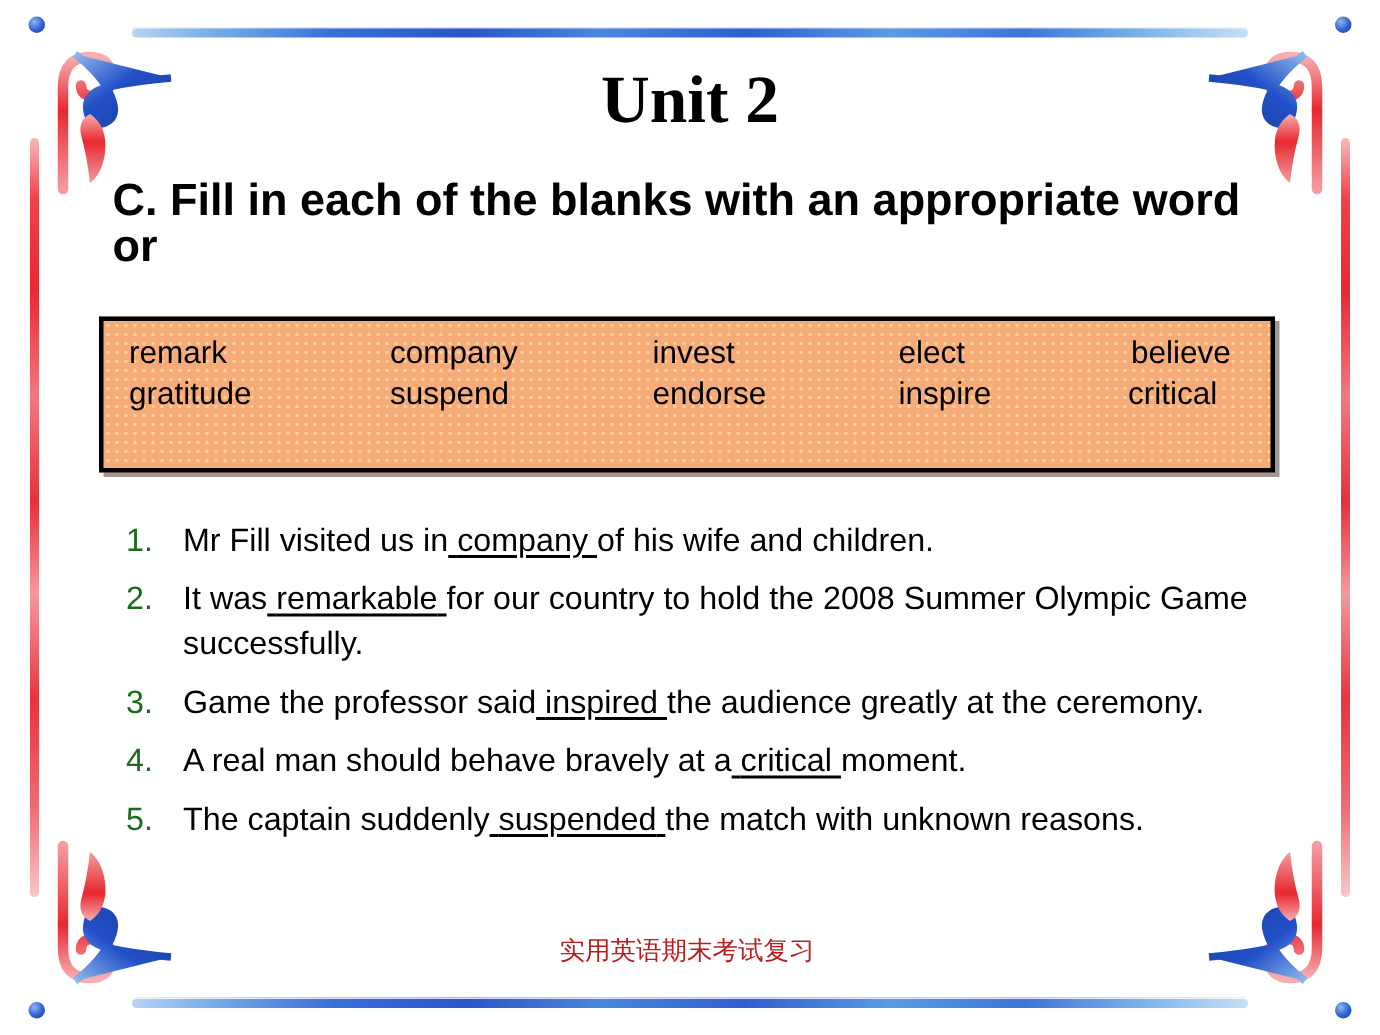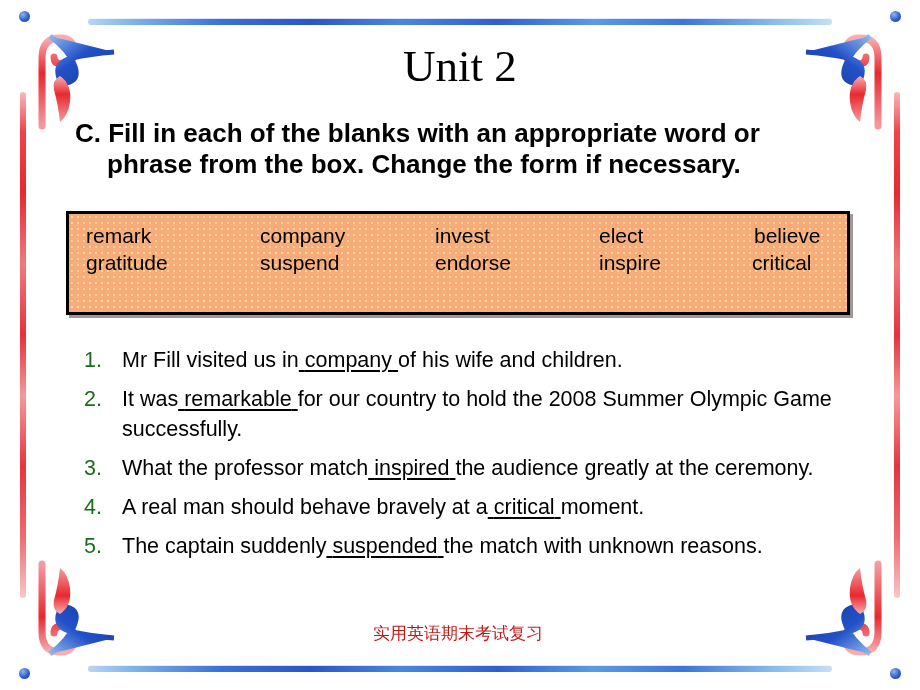--- a/index.html
+++ b/index.html
@@ -75,36 +75,36 @@
   .corner-br { right: 14px; bottom: 14px; transform: scale(-1,-1); }
 
   
   .title {
     position: absolute;
     left: 0;
     top: 44px;
     width: 920px;
     text-align: center;
     font-family: "Liberation Serif", serif;
-    font-weight: normal;
+    font-weight: bold;
     font-size: 45px;
     line-height: 1;
     color: #000000;
     letter-spacing: 0px;
   }
 
   
   .instruction {
     position: absolute;
     left: 75px;
     top: 118px;
     width: 790px;
     font-family: "Liberation Sans", sans-serif;
     font-weight: bold;
-    font-size: 26px;
+    font-size: 30px;
     line-height: 31px;
     color: #000000;
   }
   .instruction .ins-line2 {
     display: block;
     padding-left: 32px;
   }
 
   
   .wordbox {
@@ -236,21 +236,20 @@
   <svg class="corner corner-br" viewBox="0 0 120 120">
     <path d="M28 112 L28 44 Q28 24 46 24 Q60 24 60 38 Q60 50 48 50 Q40 50 40 43" fill="none" stroke="url(#gred)" stroke-width="7" stroke-linecap="round"></path>
     <path d="M36 22 Q54 36 60 50 Q66 64 56 68 Q46 72 44 60 Q42 48 58 44 Q76 40 100 38" fill="url(#gblue)" stroke="url(#gblue)" stroke-width="5" stroke-linejoin="round"></path>
     <path d="M46 62 Q58 70 56 88 Q54 102 46 108 Q44 90 40 76 Q38 66 46 62 Z" fill="url(#gred)"></path>
   </svg>
 
   <div class="title">Unit 2</div>
 
   <div class="instruction">
     <span>C. Fill in each of the blanks with an appropriate word or</span>
-    <span class="ins-line2">phrase from the box. Change the form if necessary.</span>
   </div>
 
   <div class="wordbox">
     <div class="wordbox-inner">
       <span class="word wrow1 wcol1">remark</span>
       <span class="word wrow1 wcol2">company</span>
       <span class="word wrow1 wcol3">invest</span>
       <span class="word wrow1 wcol4">elect</span>
       <span class="word wrow1 wcol5">believe</span>
 
@@ -266,21 +265,21 @@
 
     <div class="qitem">
       <span class="qnum">1.</span><span>Mr Fill visited us in</span><span class="answer">company</span><span>of his wife and children.</span>
     </div>
 
     <div class="qitem">
       <span class="qnum">2.</span><span>It was</span><span class="answer">remarkable</span><span>for our country to hold the 2008 Summer Olympic Game successfully.</span>
     </div>
 
     <div class="qitem">
-      <span class="qnum">3.</span><span>What the professor match</span><span class="answer">inspired</span><span>the audience greatly at the ceremony.</span>
+      <span class="qnum">3.</span><span>Game the professor said</span><span class="answer">inspired</span><span>the audience greatly at the ceremony.</span>
     </div>
 
     <div class="qitem">
       <span class="qnum">4.</span><span>A real man should behave bravely at a</span><span class="answer">critical</span><span>moment.</span>
     </div>
 
     <div class="qitem">
       <span class="qnum">5.</span><span>The captain suddenly</span><span class="answer">suspended</span><span>the match with unknown reasons.</span>
     </div>
 

